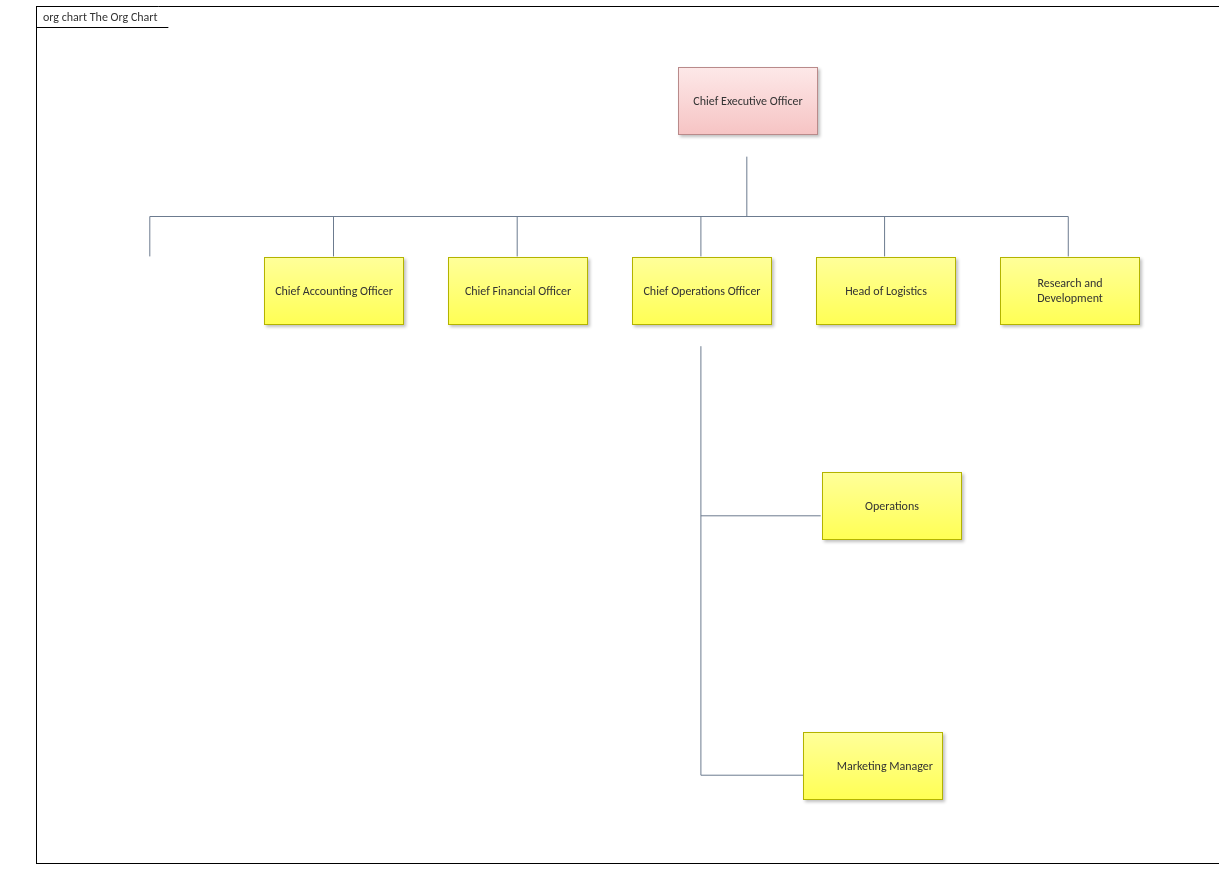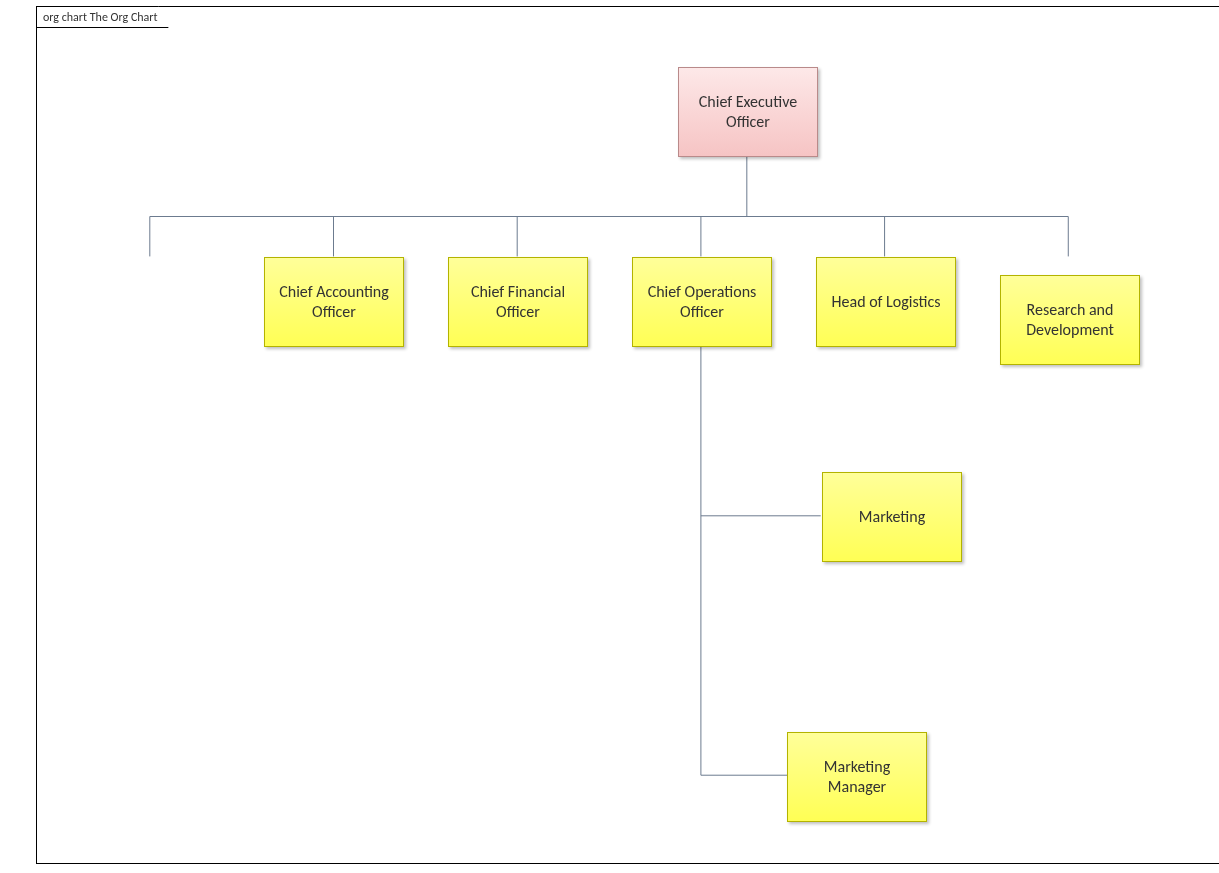--- a/index.html
+++ b/index.html
@@ -43,29 +43,29 @@
     position: absolute;
     left: 0;
     top: 0;
     width: 100%;
     height: 100%;
     pointer-events: none;
   }
   .node {
     position: absolute;
     width: 140px;
-    height: 90px;
+    height: 68px;
     box-sizing: border-box;
     border: 1px solid;
     display: flex;
     align-items: center;
     justify-content: center;
     text-align: center;
     padding: 9px;
-    font-size: 16px;
+    font-size: 12px;
     line-height: 1.25;
     box-shadow: 2px 2px 3px rgba(0,0,0,0.25);
   }
   .node.pink {
     background: linear-gradient(to bottom, #fde8e8 0%, #f6c4c4 100%);
     border-color: #b98a8a;
   }
   .node.yellow {
     background: linear-gradient(to bottom, #ffff99 0%, #ffff55 100%);
     border-color: #b3b300;
@@ -108,25 +108,25 @@
     </div>
     <div class="node yellow" style="left:411px; top:250px;">
       <span>Chief Financial Officer</span>
     </div>
     <div class="node yellow" style="left:595px; top:250px;">
       <span>Chief Operations Officer</span>
     </div>
     <div class="node yellow" style="left:779px; top:250px;">
       <span>Head of Logistics</span>
     </div>
-    <div class="node yellow" style="left:963px; top:268px;">
+    <div class="node yellow" style="left:963px; top:250px;">
       <span>Research and Development</span>
     </div>
 
     <div class="node yellow" style="left:785px; top:465px;">
-      <span>Marketing</span>
+      <span>Operations</span>
     </div>
-    <div class="node yellow" style="left:750px; top:725px;">
+    <div class="node yellow" style="left:766px; top:725px;justify-content:flex-end;">
       <span>Marketing Manager</span>
     </div>
 
   </div>
 </div>
 
 </body></html>

